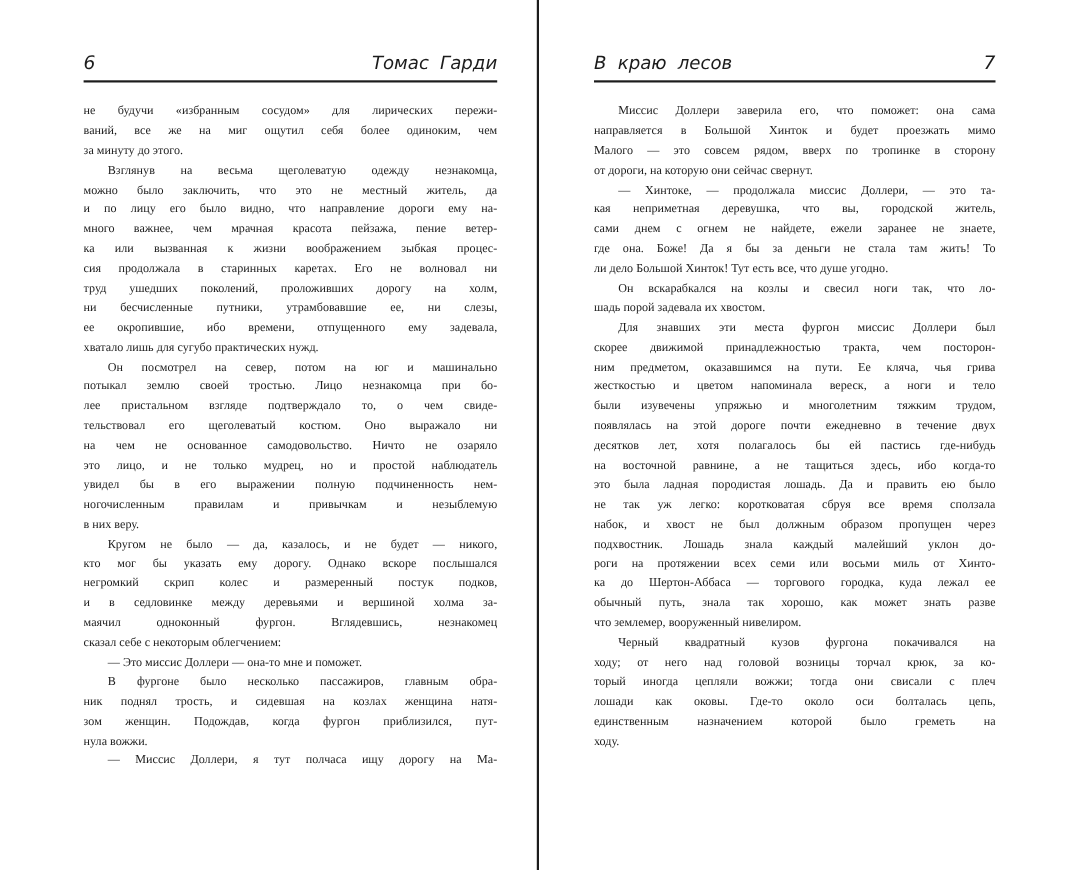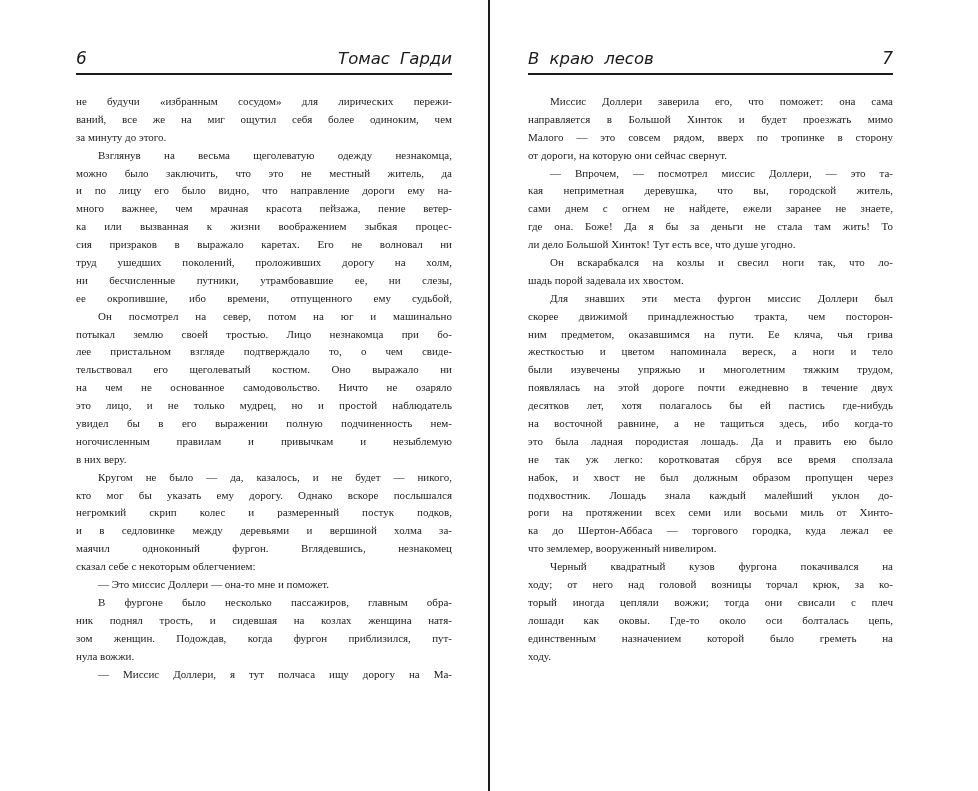--- a/index.html
+++ b/index.html
@@ -24,21 +24,21 @@
     top: 0;
     width: 2px;
     height: 791px;
     background: var(--ink, #1c1c1c);
   }
   .page {
     position: absolute;
     top: 48px;
   }
   .page.left  { left: 76px;  width: 376px; }
-  .page.right { left: 528px; width: 365px; }
+  .page.right { left: 540px; width: 365px; }
 
   .running-head {
     display: flex;
     justify-content: space-between;
     align-items: baseline;
     border-bottom: 2px solid var(--ink, #1c1c1c);
     padding-bottom: 5px;
     font-family: "DejaVu Sans", sans-serif;
     font-style: italic;
     font-size: 16.5px;
@@ -83,24 +83,25 @@
     </header>
     <div class="page-body">
         <div class="text-line just">не будучи «избранным сосудом» для лирических пережи-</div>
         <div class="text-line just">ваний, все же на миг ощутил себя более одиноким, чем</div>
         <div class="text-line">за минуту до этого.</div>
         <div class="text-line just indent">Взглянув на весьма щеголеватую одежду незнакомца,</div>
         <div class="text-line just">можно было заключить, что это не местный житель, да</div>
         <div class="text-line just">и по лицу его было видно, что направление дороги ему на-</div>
         <div class="text-line just">много важнее, чем мрачная красота пейзажа, пение ветер-</div>
         <div class="text-line just">ка или вызванная к жизни воображением зыбкая процес-</div>
-        <div class="text-line just">сия призраков в выражало каретах. Его не волновал ни</div>
+        <div class="text-line just">сия продолжала в старинных каретах. Его не волновал ни</div>
         <div class="text-line just">труд ушедших поколений, проложивших дорогу на холм,</div>
         <div class="text-line just">ни бесчисленные путники, утрамбовавшие ее, ни слезы,</div>
-        <div class="text-line just">ее окропившие, ибо времени, отпущенного ему судьбой,</div>
+        <div class="text-line just">ее окропившие, ибо времени, отпущенного ему задевала,</div>
+        <div class="text-line">хватало лишь для сугубо практических нужд.</div>
         <div class="text-line just indent">Он посмотрел на север, потом на юг и машинально</div>
         <div class="text-line just">потыкал землю своей тростью. Лицо незнакомца при бо-</div>
         <div class="text-line just">лее пристальном взгляде подтверждало то, о чем свиде-</div>
         <div class="text-line just">тельствовал его щеголеватый костюм. Оно выражало ни</div>
         <div class="text-line just">на чем не основанное самодовольство. Ничто не озаряло</div>
         <div class="text-line just">это лицо, и не только мудрец, но и простой наблюдатель</div>
         <div class="text-line just">увидел бы в его выражении полную подчиненность нем-</div>
         <div class="text-line just">ногочисленным правилам и привычкам и незыблемую</div>
         <div class="text-line">в них веру.</div>
         <div class="text-line just indent">Кругом не было — да, казалось, и не будет — никого,</div>
@@ -121,41 +122,42 @@
   <section class="page right">
     <header class="running-head">
       <span class="title">В краю лесов</span>
       <span class="folio">7</span>
     </header>
     <div class="page-body">
         <div class="text-line just indent">Миссис Доллери заверила его, что поможет: она сама</div>
         <div class="text-line just">направляется в Большой Хинток и будет проезжать мимо</div>
         <div class="text-line just">Малого — это совсем рядом, вверх по тропинке в сторону</div>
         <div class="text-line">от дороги, на которую они сейчас свернут.</div>
-        <div class="text-line just indent">— Впрочем, — посмотрел миссис Доллери, — это та-</div>
+        <div class="text-line just indent">— Хинтоке, — продолжала миссис Доллери, — это та-</div>
         <div class="text-line just">кая неприметная деревушка, что вы, городской житель,</div>
         <div class="text-line just">сами днем с огнем не найдете, ежели заранее не знаете,</div>
         <div class="text-line just">где она. Боже! Да я бы за деньги не стала там жить! То</div>
         <div class="text-line">ли дело Большой Хинток! Тут есть все, что душе угодно.</div>
         <div class="text-line just indent">Он вскарабкался на козлы и свесил ноги так, что ло-</div>
         <div class="text-line">шадь порой задевала их хвостом.</div>
         <div class="text-line just indent">Для знавших эти места фургон миссис Доллери был</div>
         <div class="text-line just">скорее движимой принадлежностью тракта, чем посторон-</div>
         <div class="text-line just">ним предметом, оказавшимся на пути. Ее кляча, чья грива</div>
         <div class="text-line just">жесткостью и цветом напоминала вереск, а ноги и тело</div>
         <div class="text-line just">были изувечены упряжью и многолетним тяжким трудом,</div>
         <div class="text-line just">появлялась на этой дороге почти ежедневно в течение двух</div>
         <div class="text-line just">десятков лет, хотя полагалось бы ей пастись где-нибудь</div>
         <div class="text-line just">на восточной равнине, а не тащиться здесь, ибо когда-то</div>
         <div class="text-line just">это была ладная породистая лошадь. Да и править ею было</div>
         <div class="text-line just">не так уж легко: коротковатая сбруя все время сползала</div>
         <div class="text-line just">набок, и хвост не был должным образом пропущен через</div>
         <div class="text-line just">подхвостник. Лошадь знала каждый малейший уклон до-</div>
         <div class="text-line just">роги на протяжении всех семи или восьми миль от Хинто-</div>
         <div class="text-line just">ка до Шертон-Аббаса — торгового городка, куда лежал ее</div>
+        <div class="text-line just">обычный путь, знала так хорошо, как может знать разве</div>
         <div class="text-line">что землемер, вооруженный нивелиром.</div>
         <div class="text-line just indent">Черный квадратный кузов фургона покачивался на</div>
         <div class="text-line just">ходу; от него над головой возницы торчал крюк, за ко-</div>
         <div class="text-line just">торый иногда цепляли вожжи; тогда они свисали с плеч</div>
         <div class="text-line just">лошади как оковы. Где-то около оси болталась цепь,</div>
         <div class="text-line just">единственным назначением которой было греметь на</div>
         <div class="text-line">ходу.</div>
       </div>
   </section>
 

